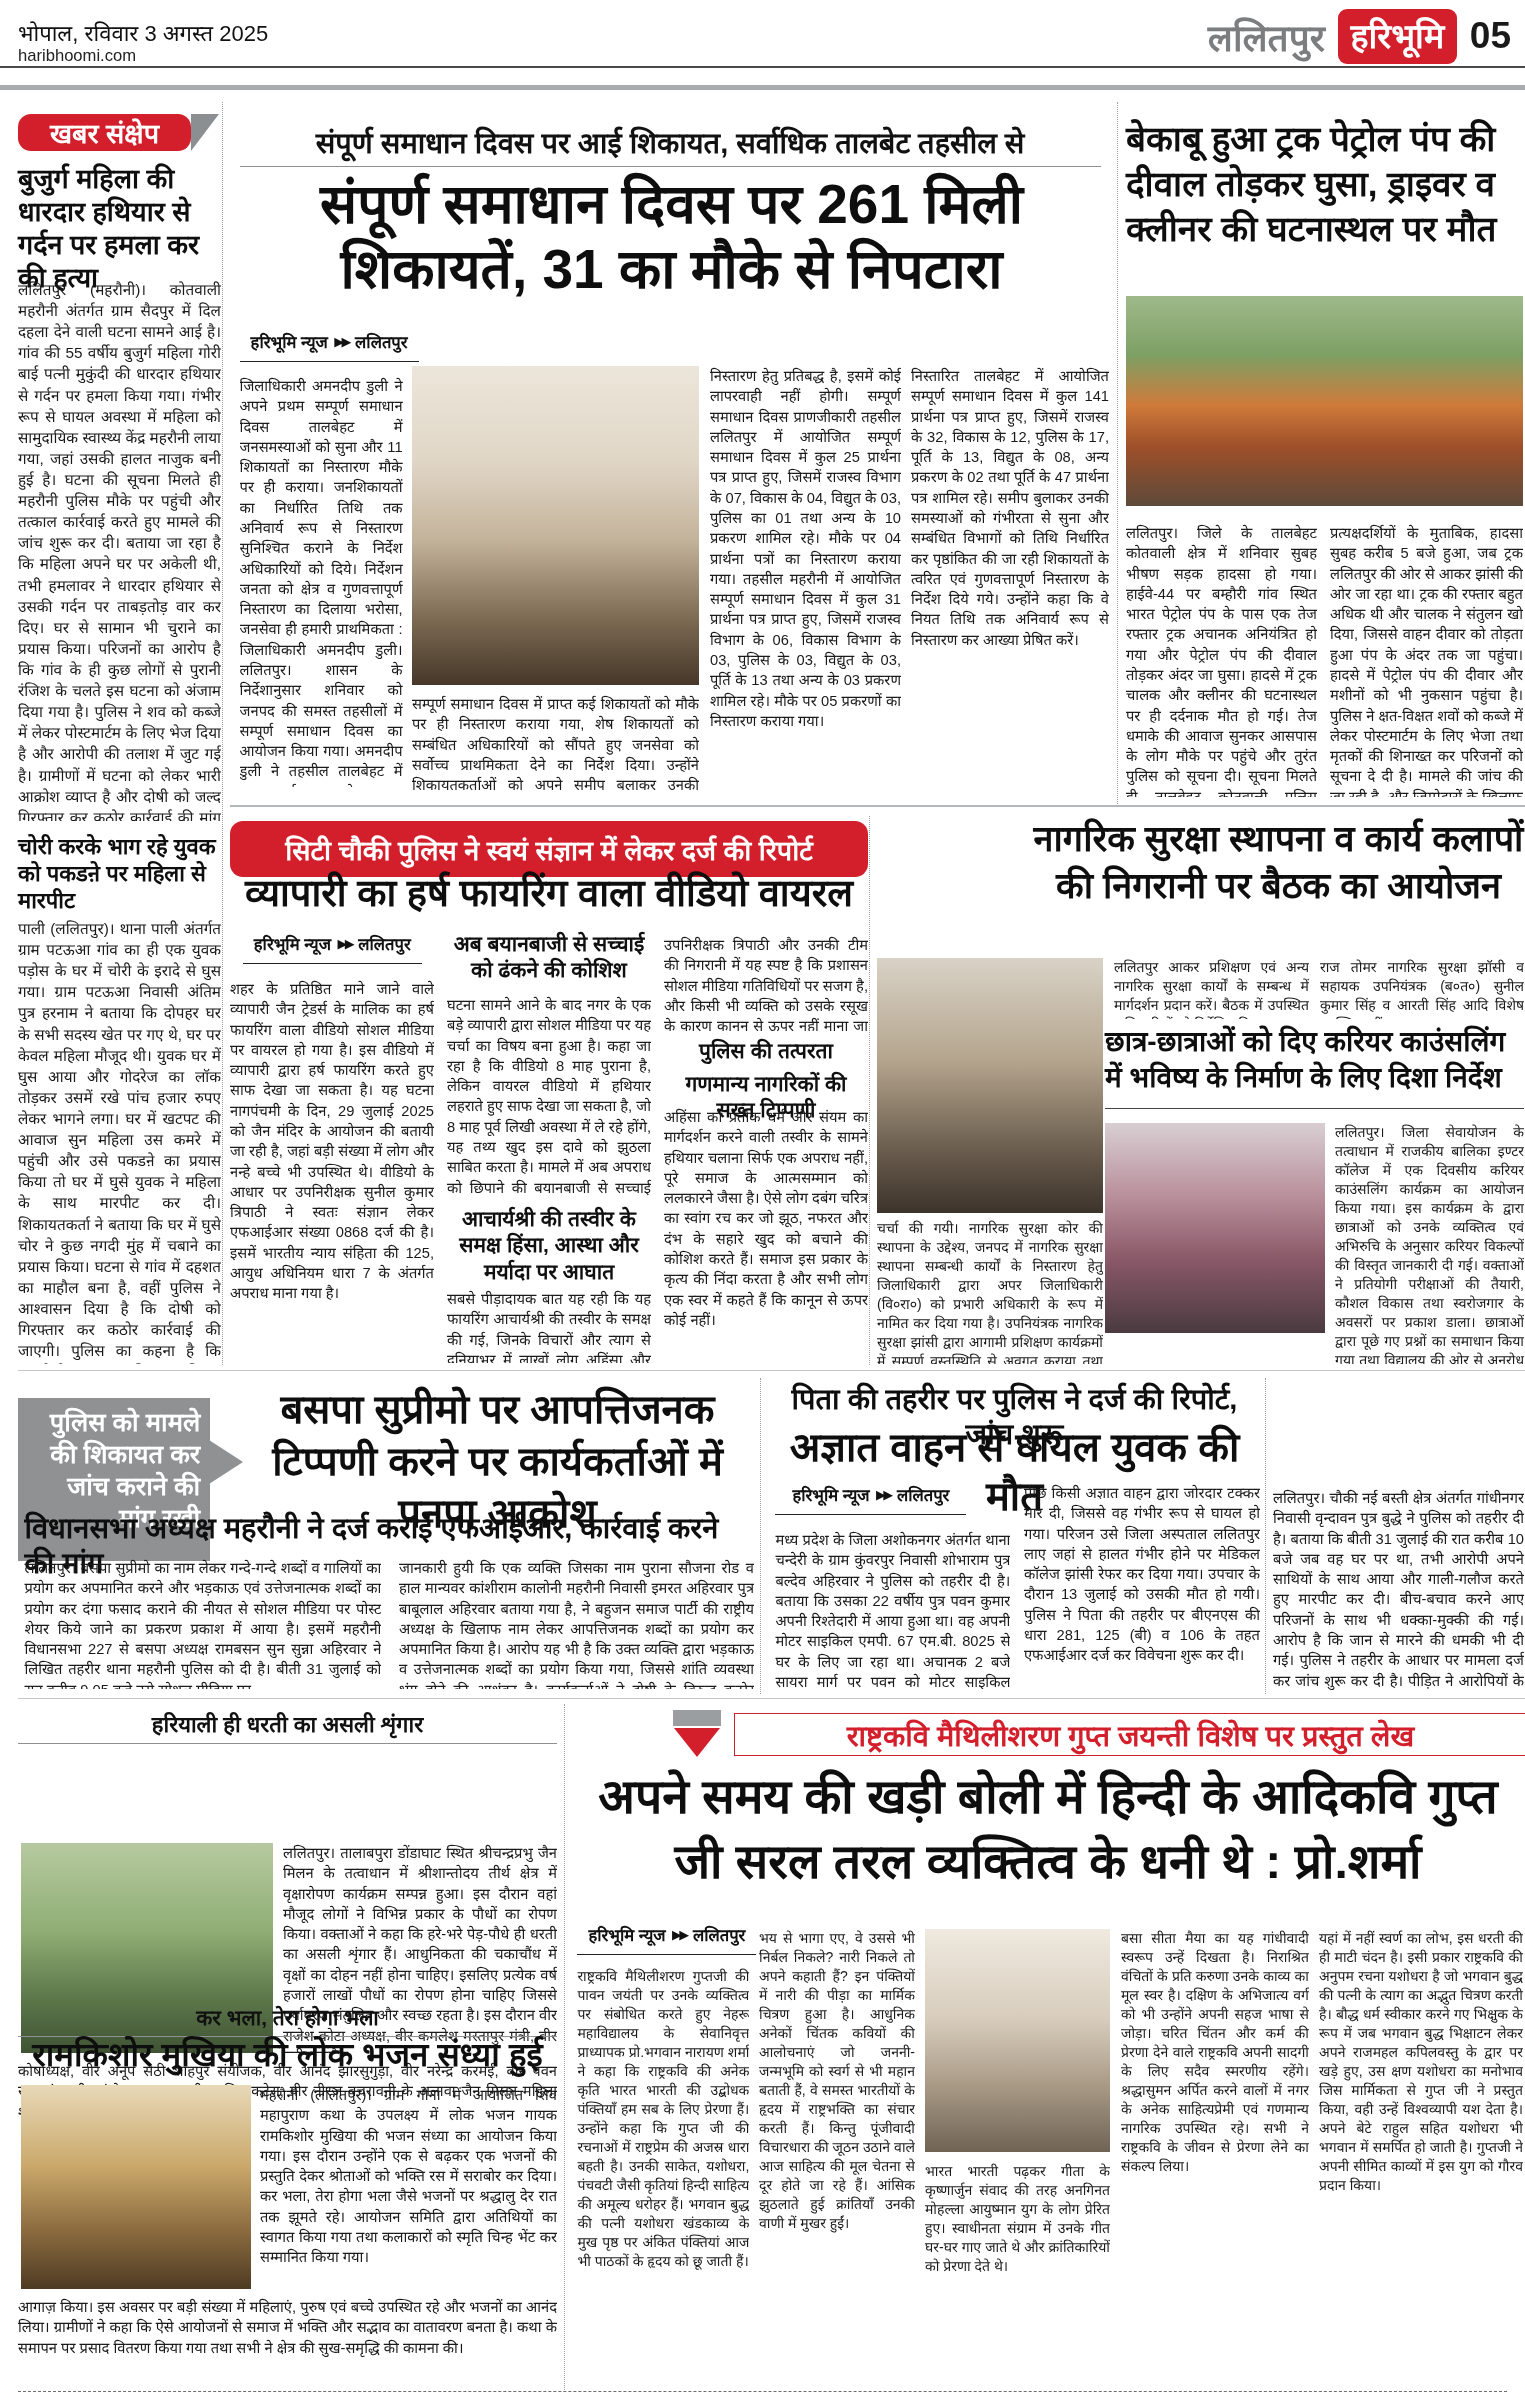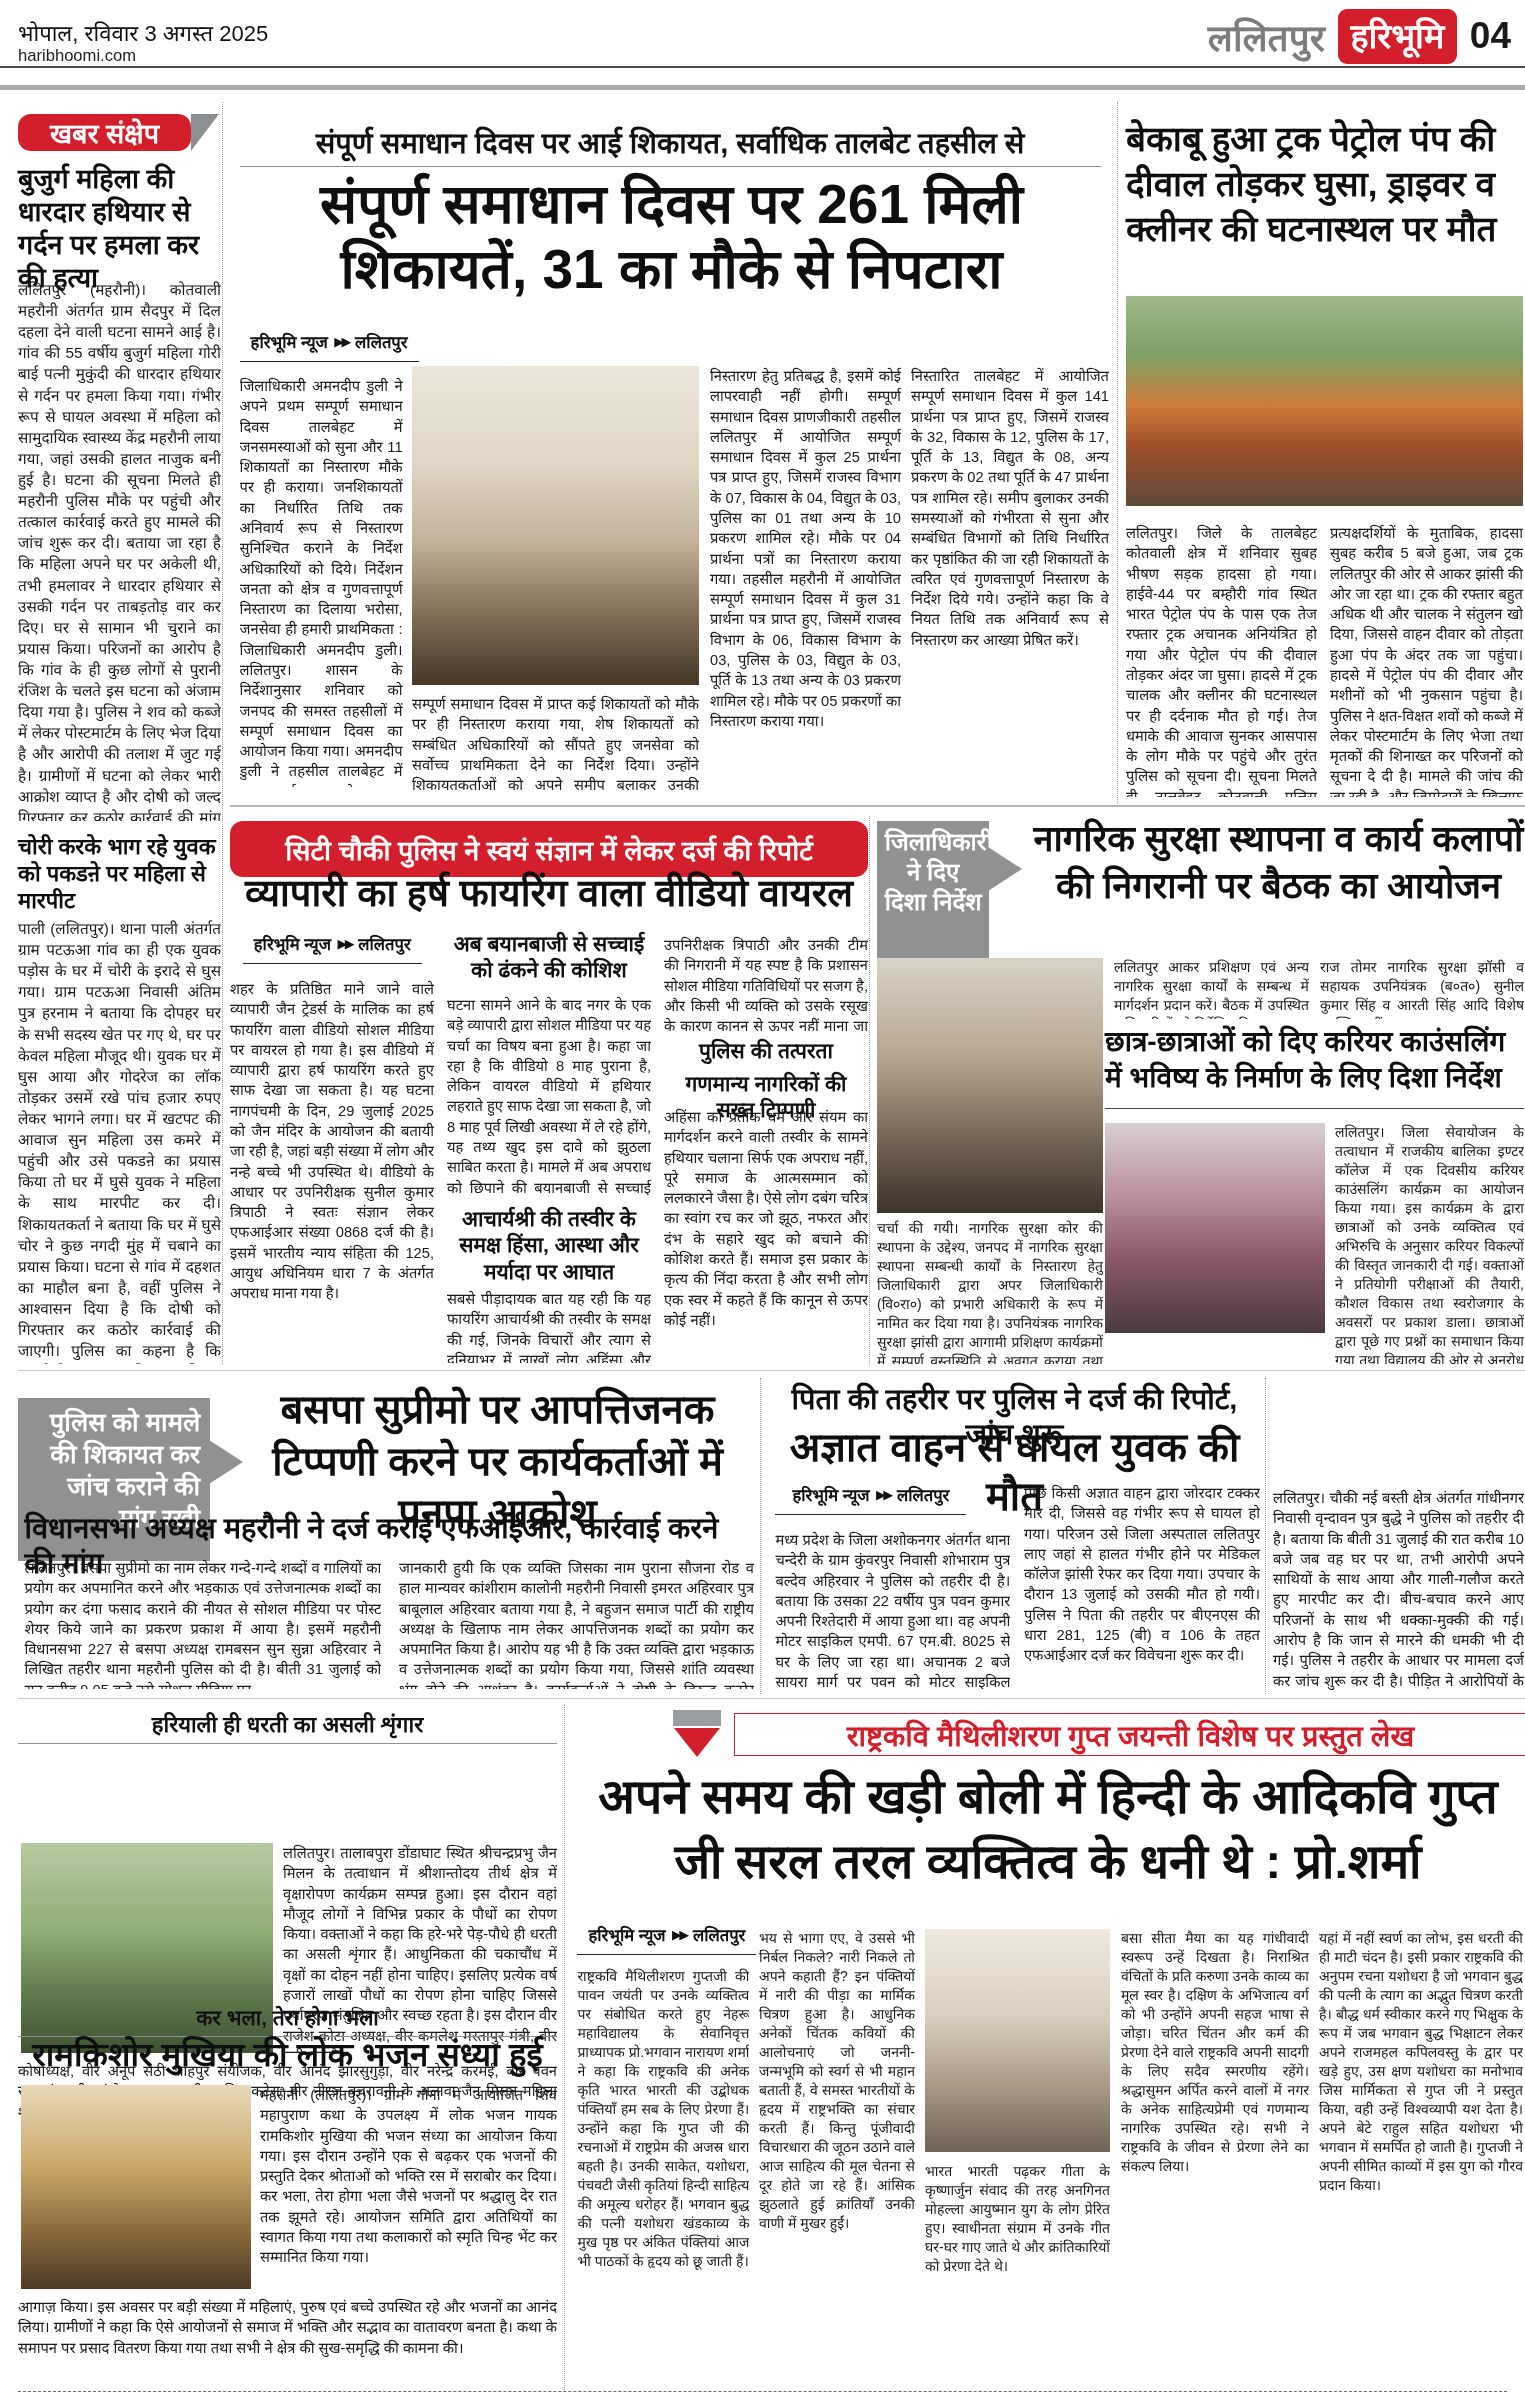--- a/index.html
+++ b/index.html
@@ -38,21 +38,21 @@
 </style>
 </head>
 <body>
 
 <div class="abs" style="left:0;top:0;width:1525px;height:89px;">
   <div class="abs" style="left:18px;top:16.6px;font-size:22px;font-weight:400;color:#111;">भोपाल, रविवार 3 अगस्त 2025</div>
   <div class="abs" style="left:18px;top:46px;font-size:16.6px;color:#222;">haribhoomi.com</div>
   <div class="abs" style="right:14px;top:9px;display:flex;align-items:center;gap:12.8px;">
     <span style="font-size:37px;font-weight:700;color:#7b7d7f;">ललितपुर</span>
     <span class="brand-box">हरिभूमि</span>
-    <span style="font-size:37px;font-weight:700;color:#1a1a1a;">04</span>
+    <span style="font-size:37px;font-weight:700;color:#1a1a1a;">05</span>
   </div>
   <div class="hline" style="left:0;top:66px;width:1525px;height:1.9px;background:#4a4a4a;"></div>
   <div class="hline" style="left:0;top:85px;width:1525px;height:4.5px;background:#a7abae;"></div>
 </div>
 
 <div class="vline" style="left:222px;top:102px;height:1263px;"></div>
 <div class="vline" style="left:1117px;top:102px;height:702px;"></div>
 <div class="vline" style="left:869px;top:816px;height:549px;"></div>
 <div class="vline" style="left:760px;top:1378px;height:316px;"></div>
 <div class="vline" style="left:1265px;top:1378px;height:316px;"></div>
@@ -110,24 +110,20 @@
   <div class="abs bt" style="left:217px;top:179px;width:204px;height:204px;">घटना सामने आने के बाद नगर के एक बड़े व्यापारी द्वारा सोशल मीडिया पर यह चर्चा का विषय बना हुआ है। कहा जा रहा है कि वीडियो 8 माह पुराना है, लेकिन वायरल वीडियो में हथियार लहराते हुए साफ देखा जा सकता है, जो 8 माह पूर्व लिखी अवस्था में ले रहे होंगे, यह तथ्य खुद इस दावे को झुठला साबित करता है। मामले में अब अपराध को छिपाने की बयानबाजी से सच्चाई को ढंकने की कोशिश की जा रही है।</div>
   <div class="subhead" style="position:absolute;left:217px;top:390px;width:204px;">आचार्यश्री की तस्वीर के समक्ष हिंसा, आस्था और मर्यादा पर आघात</div>
   <div class="abs bt" style="left:217px;top:473px;width:204px;height:74px;">सबसे पीड़ादायक बात यह रही कि यह फायरिंग आचार्यश्री की तस्वीर के समक्ष की गई, जिनके विचारों और त्याग से दुनियाभर में लाखों लोग अहिंसा और संयम के पथ पर अग्रसर हुए हैं। यह कृत्य न केवल कानून का उल्लंघन है बल्कि धार्मिक मर्यादा और आस्था के अपमान के समान है। यहां गोलियों की आवाज केवल धमाका नहीं, मानवता की भी अवमानना है।</div>
   <div class="abs bt" style="left:434px;top:119px;width:204px;height:96px;">उपनिरीक्षक त्रिपाठी और उनकी टीम की निगरानी में यह स्पष्ट है कि प्रशासन सोशल मीडिया गतिविधियों पर सजग है, और किसी भी व्यक्ति को उसके रसूख के कारण कानून से ऊपर नहीं माना जा सकता।</div>
   <div class="subhead" style="position:absolute;left:434px;top:222px;width:204px;">पुलिस की तत्परता</div>
   <div class="subhead" style="position:absolute;left:434px;top:255px;width:204px;">गणमान्य नागरिकों की सख्त टिप्पणी</div>
   <div class="abs bt" style="left:434px;top:291px;width:204px;height:256px;">अहिंसा का प्रतीक धर्म और संयम का मार्गदर्शन करने वाली तस्वीर के सामने हथियार चलाना सिर्फ एक अपराध नहीं, पूरे समाज के आत्मसम्मान को ललकारने जैसा है। ऐसे लोग दबंग चरित्र का स्वांग रच कर जो झूठ, नफरत और दंभ के सहारे खुद को बचाने की कोशिश करते हैं। समाज इस प्रकार के कृत्य की निंदा करता है और सभी लोग एक स्वर में कहते हैं कि कानून से ऊपर कोई नहीं।</div>
 </div>
 
 <div class="abs" style="left:877px;top:816px;width:647px;height:549px;">
-  <div class="bubble" style="position:absolute;left:0;top:5.1px;width:97px;height:125px;font-size:24px;padding:6.4px 7.7px;text-align:center;">
-    <span>जिलाधिकारी ने दिए दिशा निर्देश</span>
-    <span class="ptr-right"></span>
-  </div>
   <div class="abs hl center" style="left:156px;top:0;width:491px;height:128px;font-size:36px;line-height:1.3;">नागरिक सुरक्षा स्थापना व कार्य कलापों की निगरानी पर बैठक का आयोजन</div>
   <div class="abs photo ph-suraksha" style="left:0;top:142px;width:226px;height:255px;"></div>
   <div class="abs bt-sm" style="left:237px;top:142px;width:195px;height:61px;">ललितपुर आकर प्रशिक्षण एवं अन्य नागरिक सुरक्षा कार्यों के सम्बन्ध में मार्गदर्शन प्रदान करें। बैठक में उपस्थित अधिकारियों को निर्देशित किया गया।</div>
   <div class="abs bt-sm" style="left:443px;top:142px;width:204px;height:61px;">राज तोमर नागरिक सुरक्षा झॉसी व सहायक उपनियंत्रक (ब०त०) सुनील कुमार सिंह व आरती सिंह आदि विशेष उपस्थित रहीं।</div>
   <div class="abs bt-sm" style="left:0;top:403px;width:226px;height:145px;">चर्चा की गयी। नागरिक सुरक्षा कोर की स्थापना के उद्देश्य, जनपद में नागरिक सुरक्षा स्थापना सम्बन्धी कार्यों के निस्तारण हेतु जिलाधिकारी द्वारा अपर जिलाधिकारी (वि०रा०) को प्रभारी अधिकारी के रूप में नामित कर दिया गया है। उपनियंत्रक नागरिक सुरक्षा झांसी द्वारा आगामी प्रशिक्षण कार्यक्रमों में सम्पूर्ण वस्तुस्थिति से अवगत कराया तथा अनुरोध किया गया कि वह नागरिक सुरक्षा झांसी से नागरिक सुरक्षा की टीम माह में कम से कम दो दिन</div>
 
   <div class="abs hl" style="left:228px;top:208px;width:419px;height:84px;font-size:28px;border-bottom:1.9px solid #444;line-height:1.3;">छात्र-छात्राओं को दिए करियर काउंसलिंग में भविष्य के निर्माण के लिए दिशा निर्देश</div>
   <div class="abs photo ph-career" style="left:228px;top:307px;width:220px;height:210px;"></div>
   <div class="abs bt-sm" style="left:458px;top:307px;width:189px;height:241px;">ललितपुर। जिला सेवायोजन के तत्वाधान में राजकीय बालिका इण्टर कॉलेज में एक दिवसीय करियर काउंसलिंग कार्यक्रम का आयोजन किया गया। इस कार्यक्रम के द्वारा छात्राओं को उनके व्यक्तित्व एवं अभिरुचि के अनुसार करियर विकल्पों की विस्तृत जानकारी दी गई। वक्ताओं ने प्रतियोगी परीक्षाओं की तैयारी, कौशल विकास तथा स्वरोजगार के अवसरों पर प्रकाश डाला। छात्राओं द्वारा पूछे गए प्रश्नों का समाधान किया गया तथा विद्यालय की ओर से अनुरोध किया गया कि उनके कॉलेज में भविष्य में भी ऐसे प्रेरणादायक कार्यक्रम का आयोजन किया जाये।</div>
 </div>

